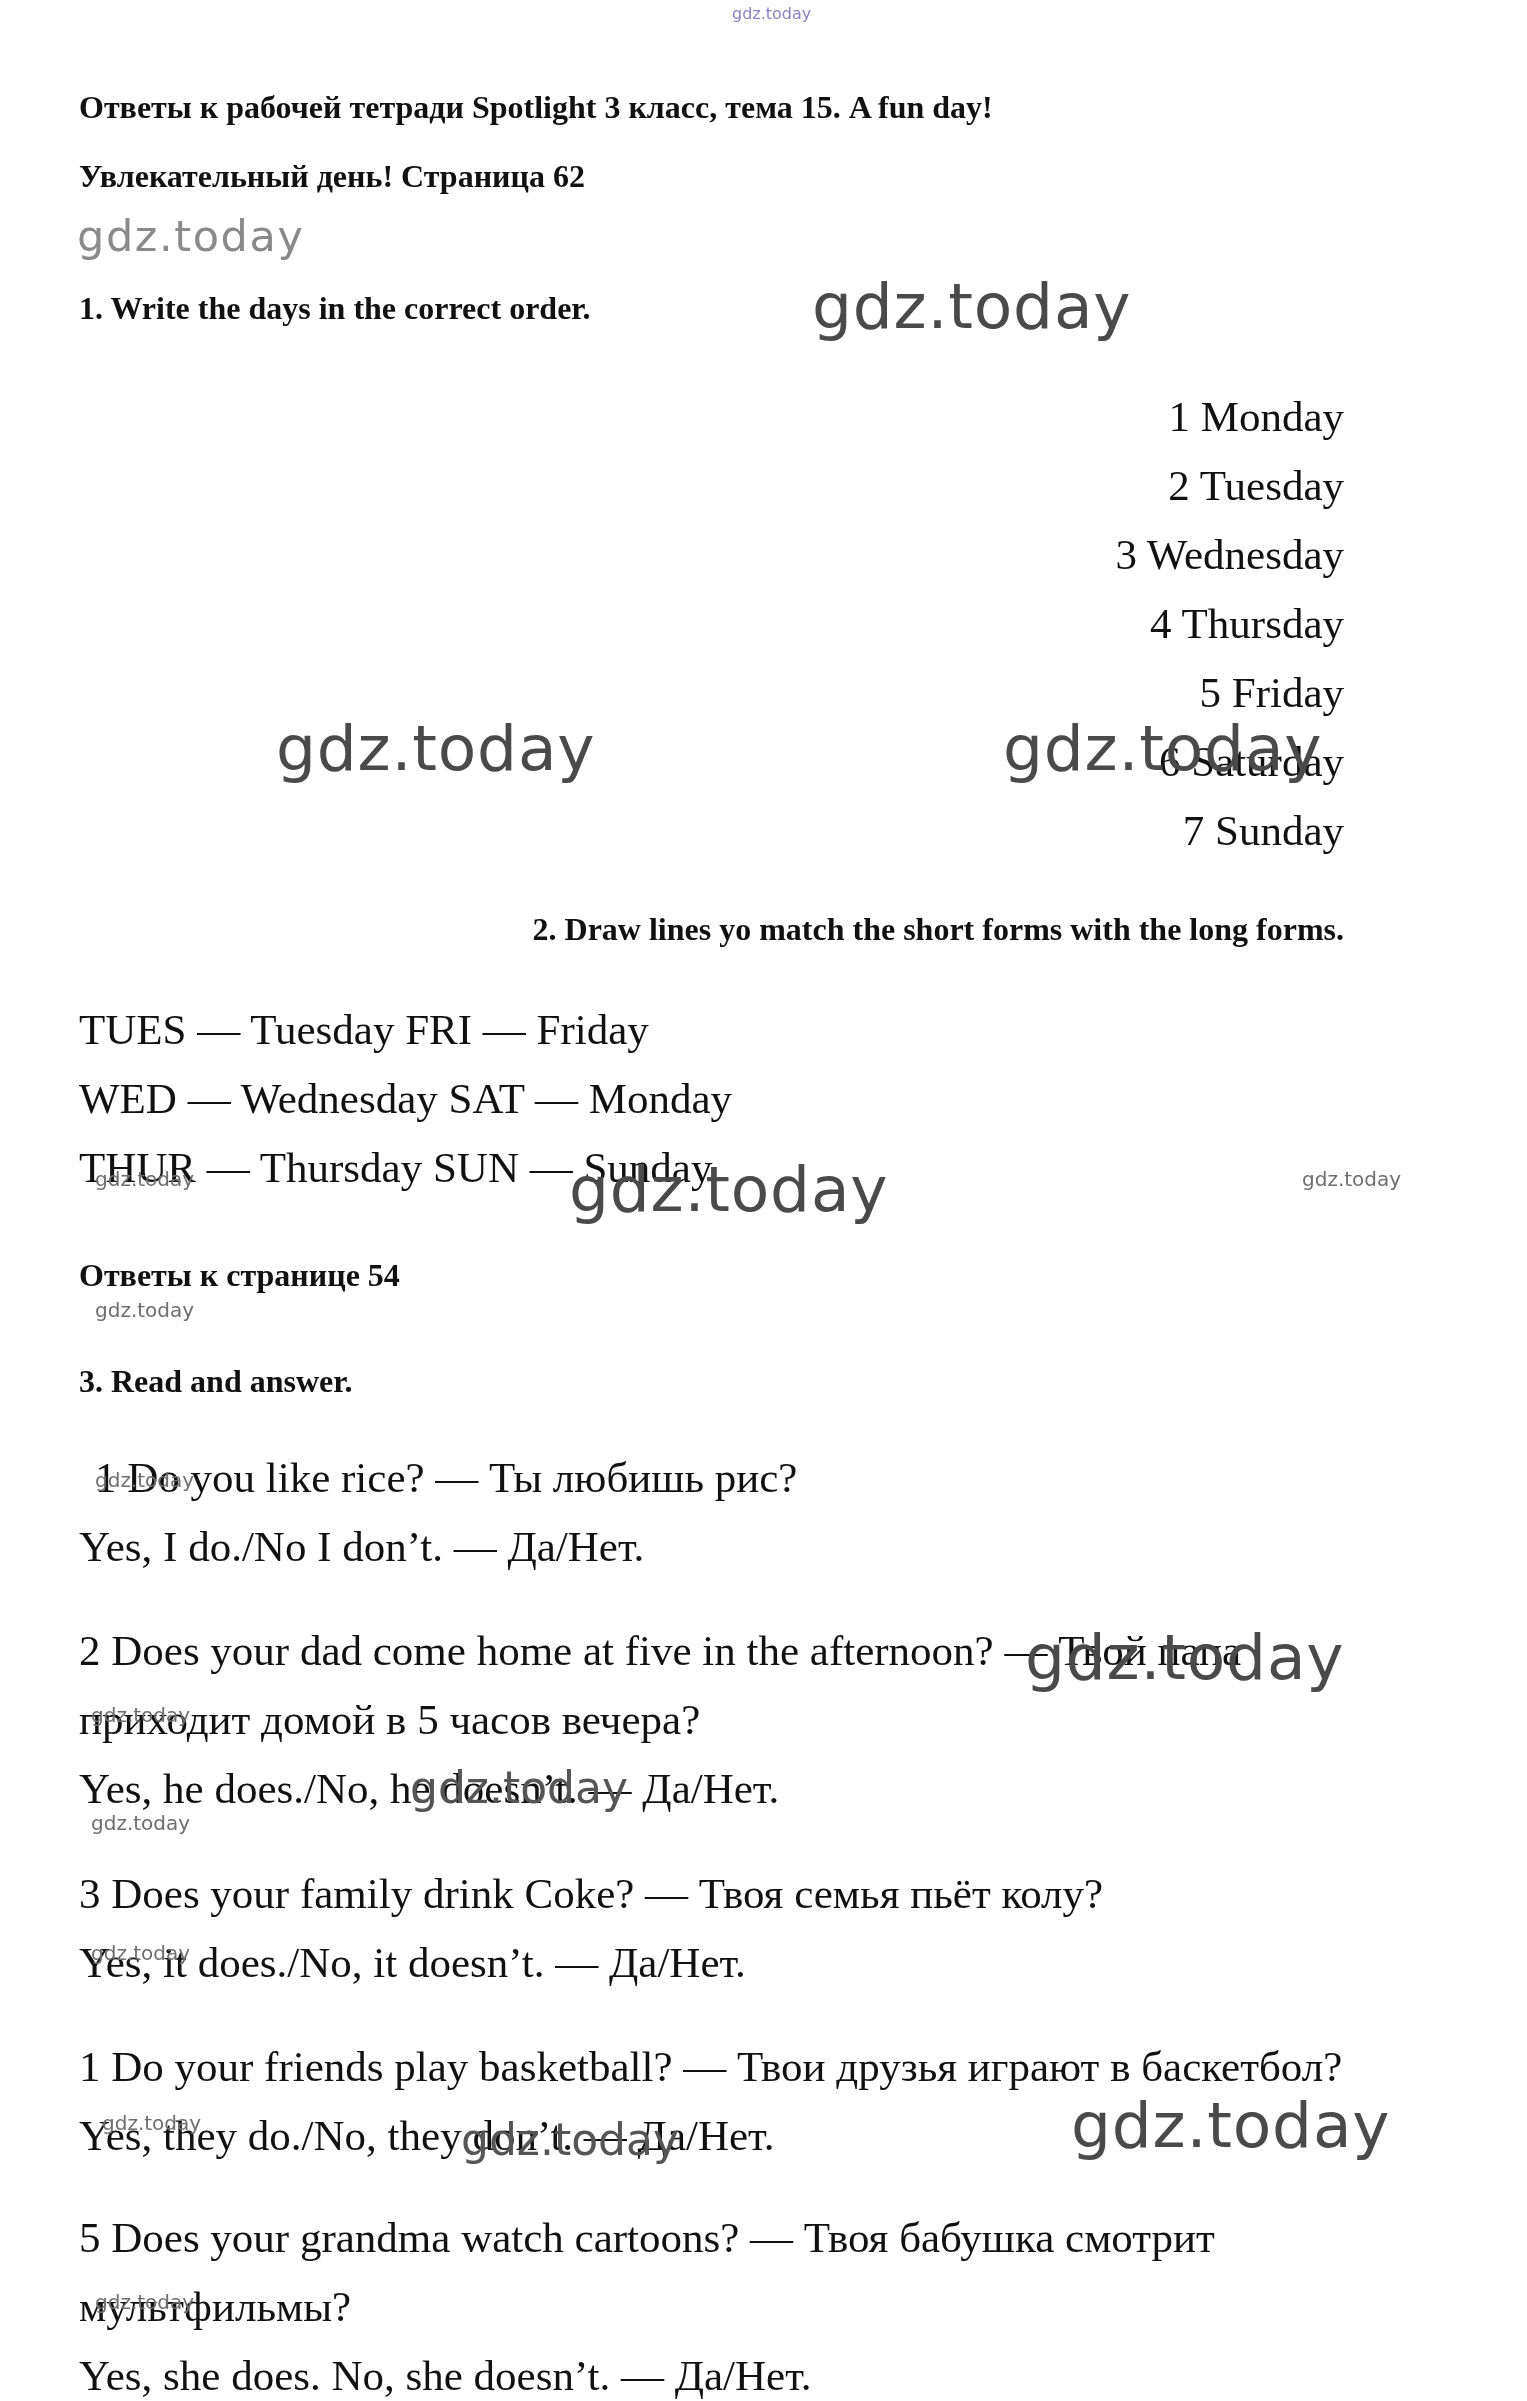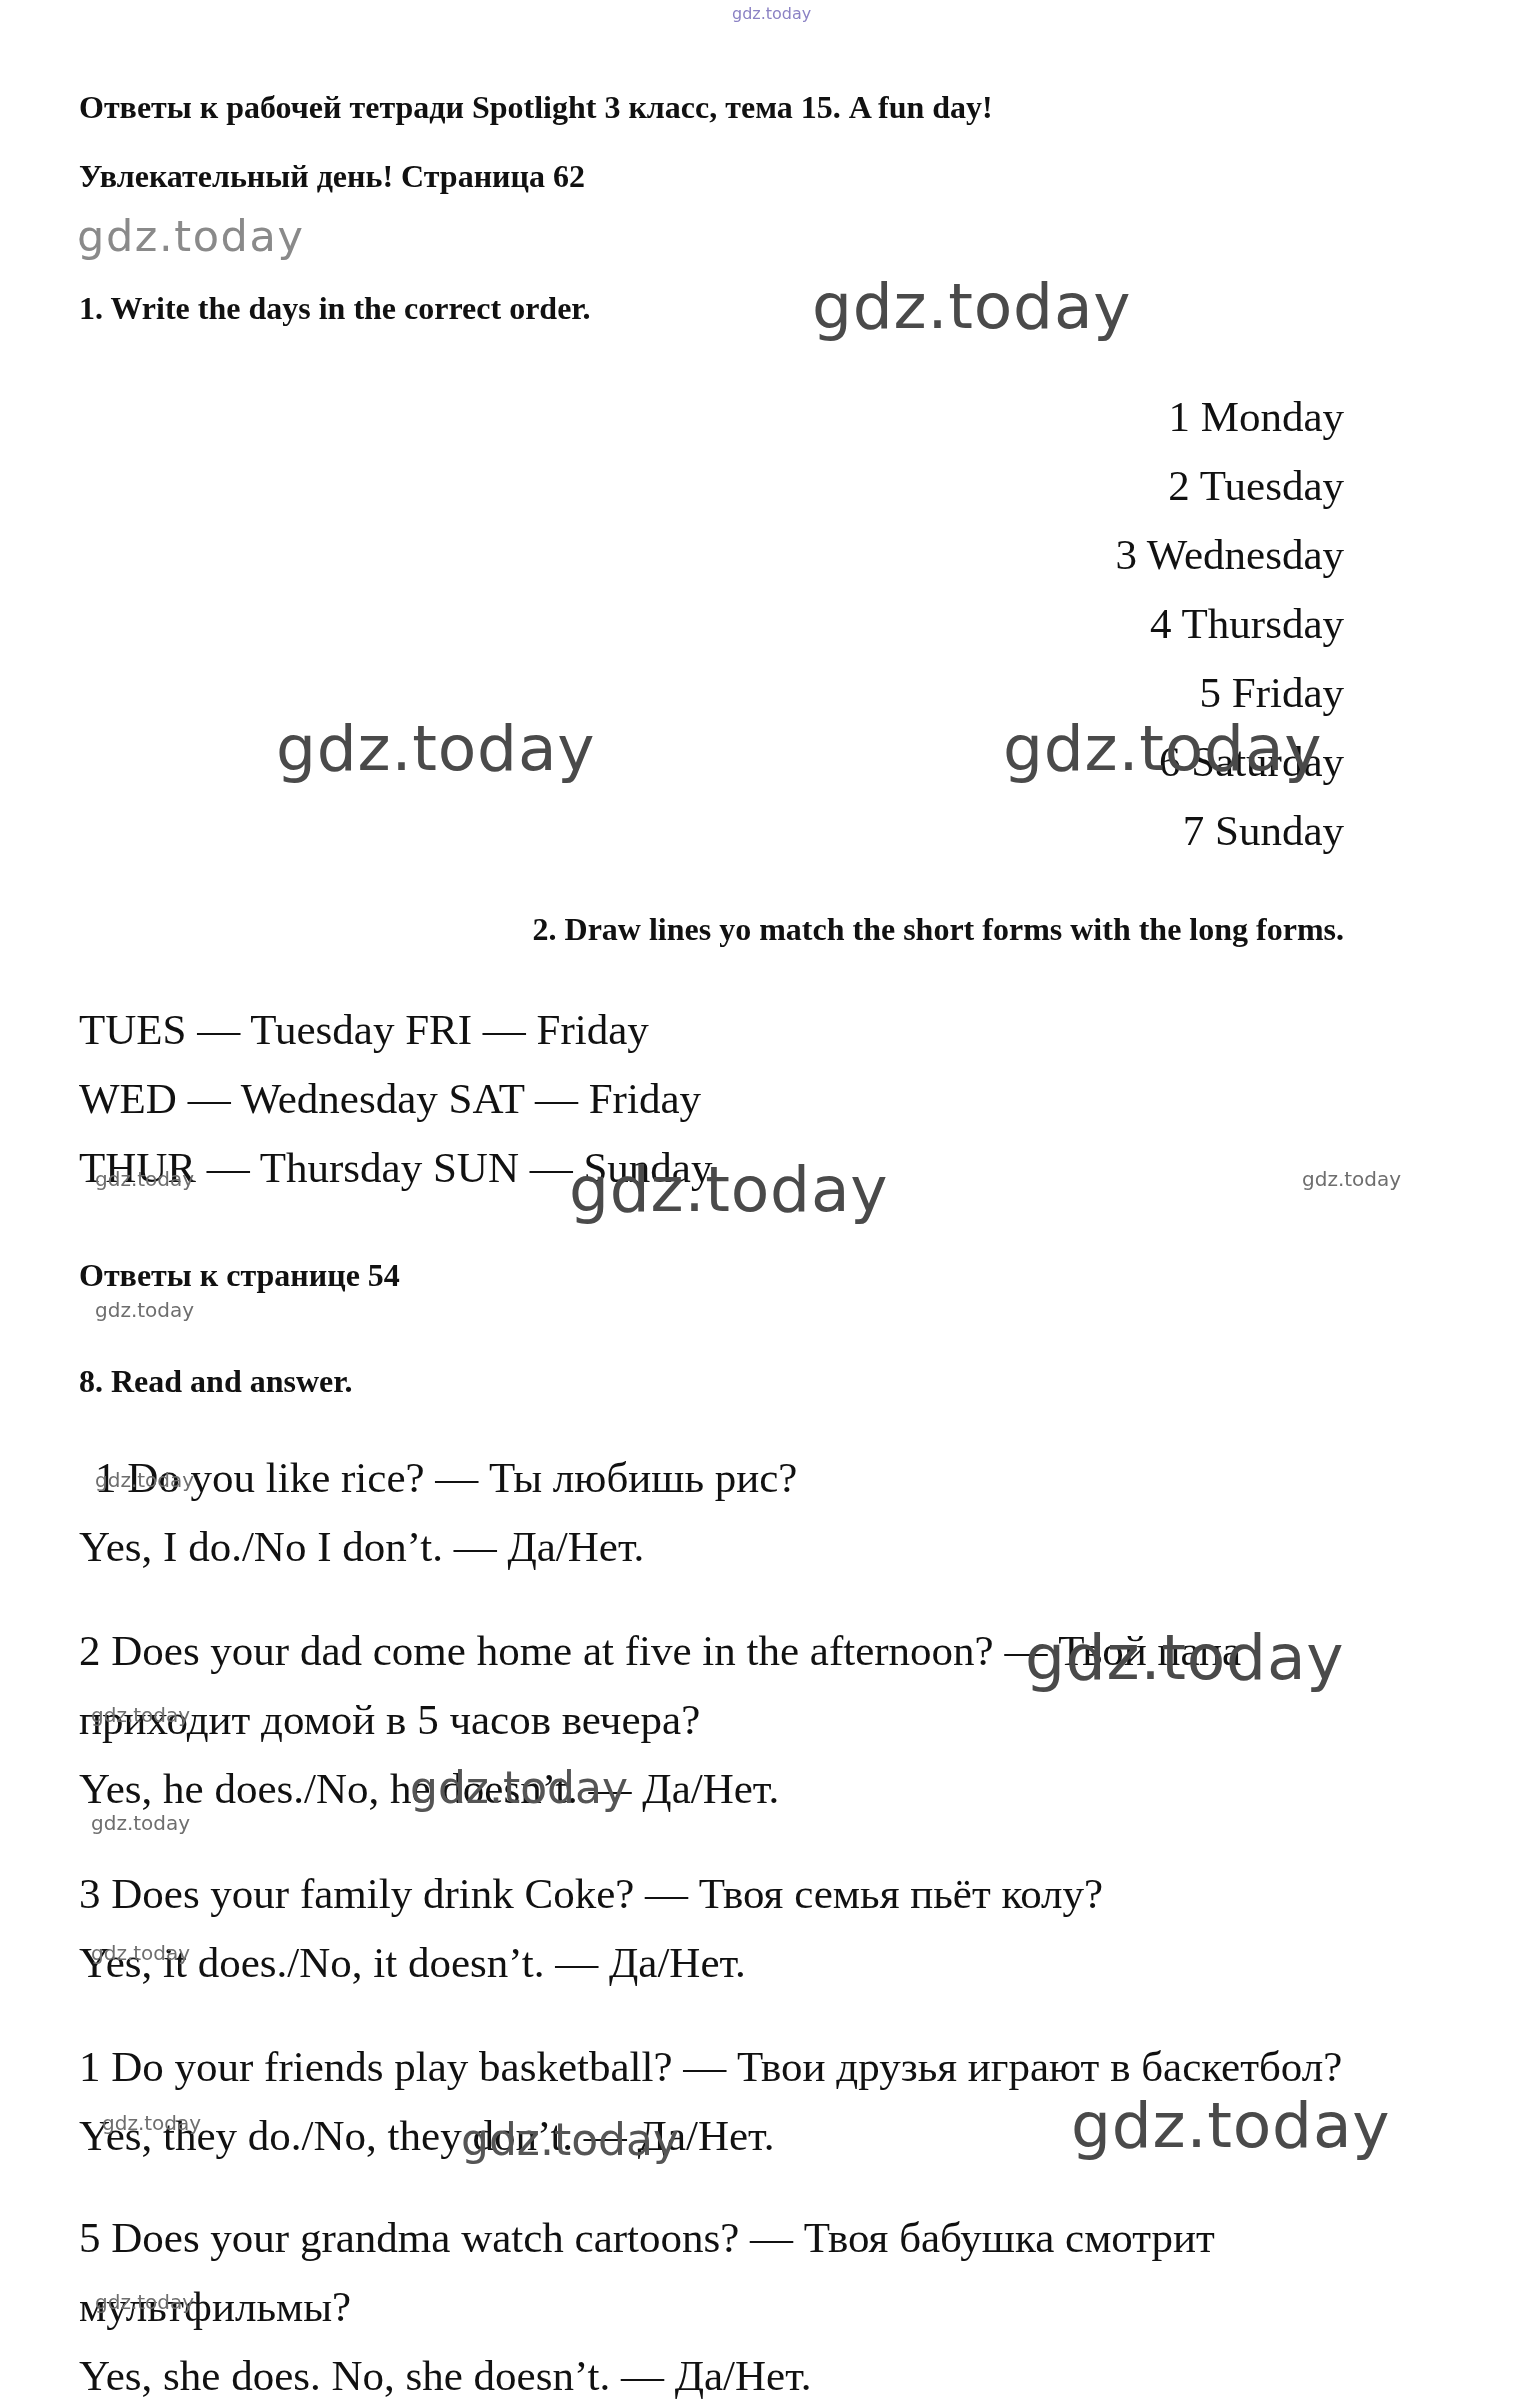--- a/index.html
+++ b/index.html
@@ -96,27 +96,27 @@
       <p class="t">4 Thursday</p>
       <p class="t">5 Friday</p>
       <p class="t">6 Saturday</p>
       <p class="t">7 Sunday</p>
     </div>
 
     <div class="h ex2-title">2. Draw lines yo match the short forms with the long forms.</div>
 
     <div class="match-list">
       <p class="t">TUES — Tuesday FRI — Friday</p>
-      <p class="t">WED — Wednesday SAT — Friday</p>
+      <p class="t">WED — Wednesday SAT — Monday</p>
       <p class="t">THUR — Thursday SUN — Sunday</p>
     </div>
 
     <div class="h page63-title">Ответы к странице 54</div>
 
-    <div class="h ex3-title">8. Read and answer.</div>
+    <div class="h ex3-title">3. Read and answer.</div>
 
     <div>
       <p class="t q1">1 Do you like rice? — Ты любишь рис?</p>
       <p class="t a">Yes, I do./No I don’t. — Да/Нет.</p>
 
       <p class="t q">2 Does your dad come home at five in the afternoon? — Твой папа приходит домой в 5 часов вечера?</p>
       <p class="t a">Yes, he does./No, he doesn’t. — Да/Нет.</p>
 
       <p class="t q3">3 Does your family drink Coke? — Твоя семья пьёт колу?</p>
       <p class="t a">Yes, it does./No, it doesn’t. — Да/Нет.</p>

